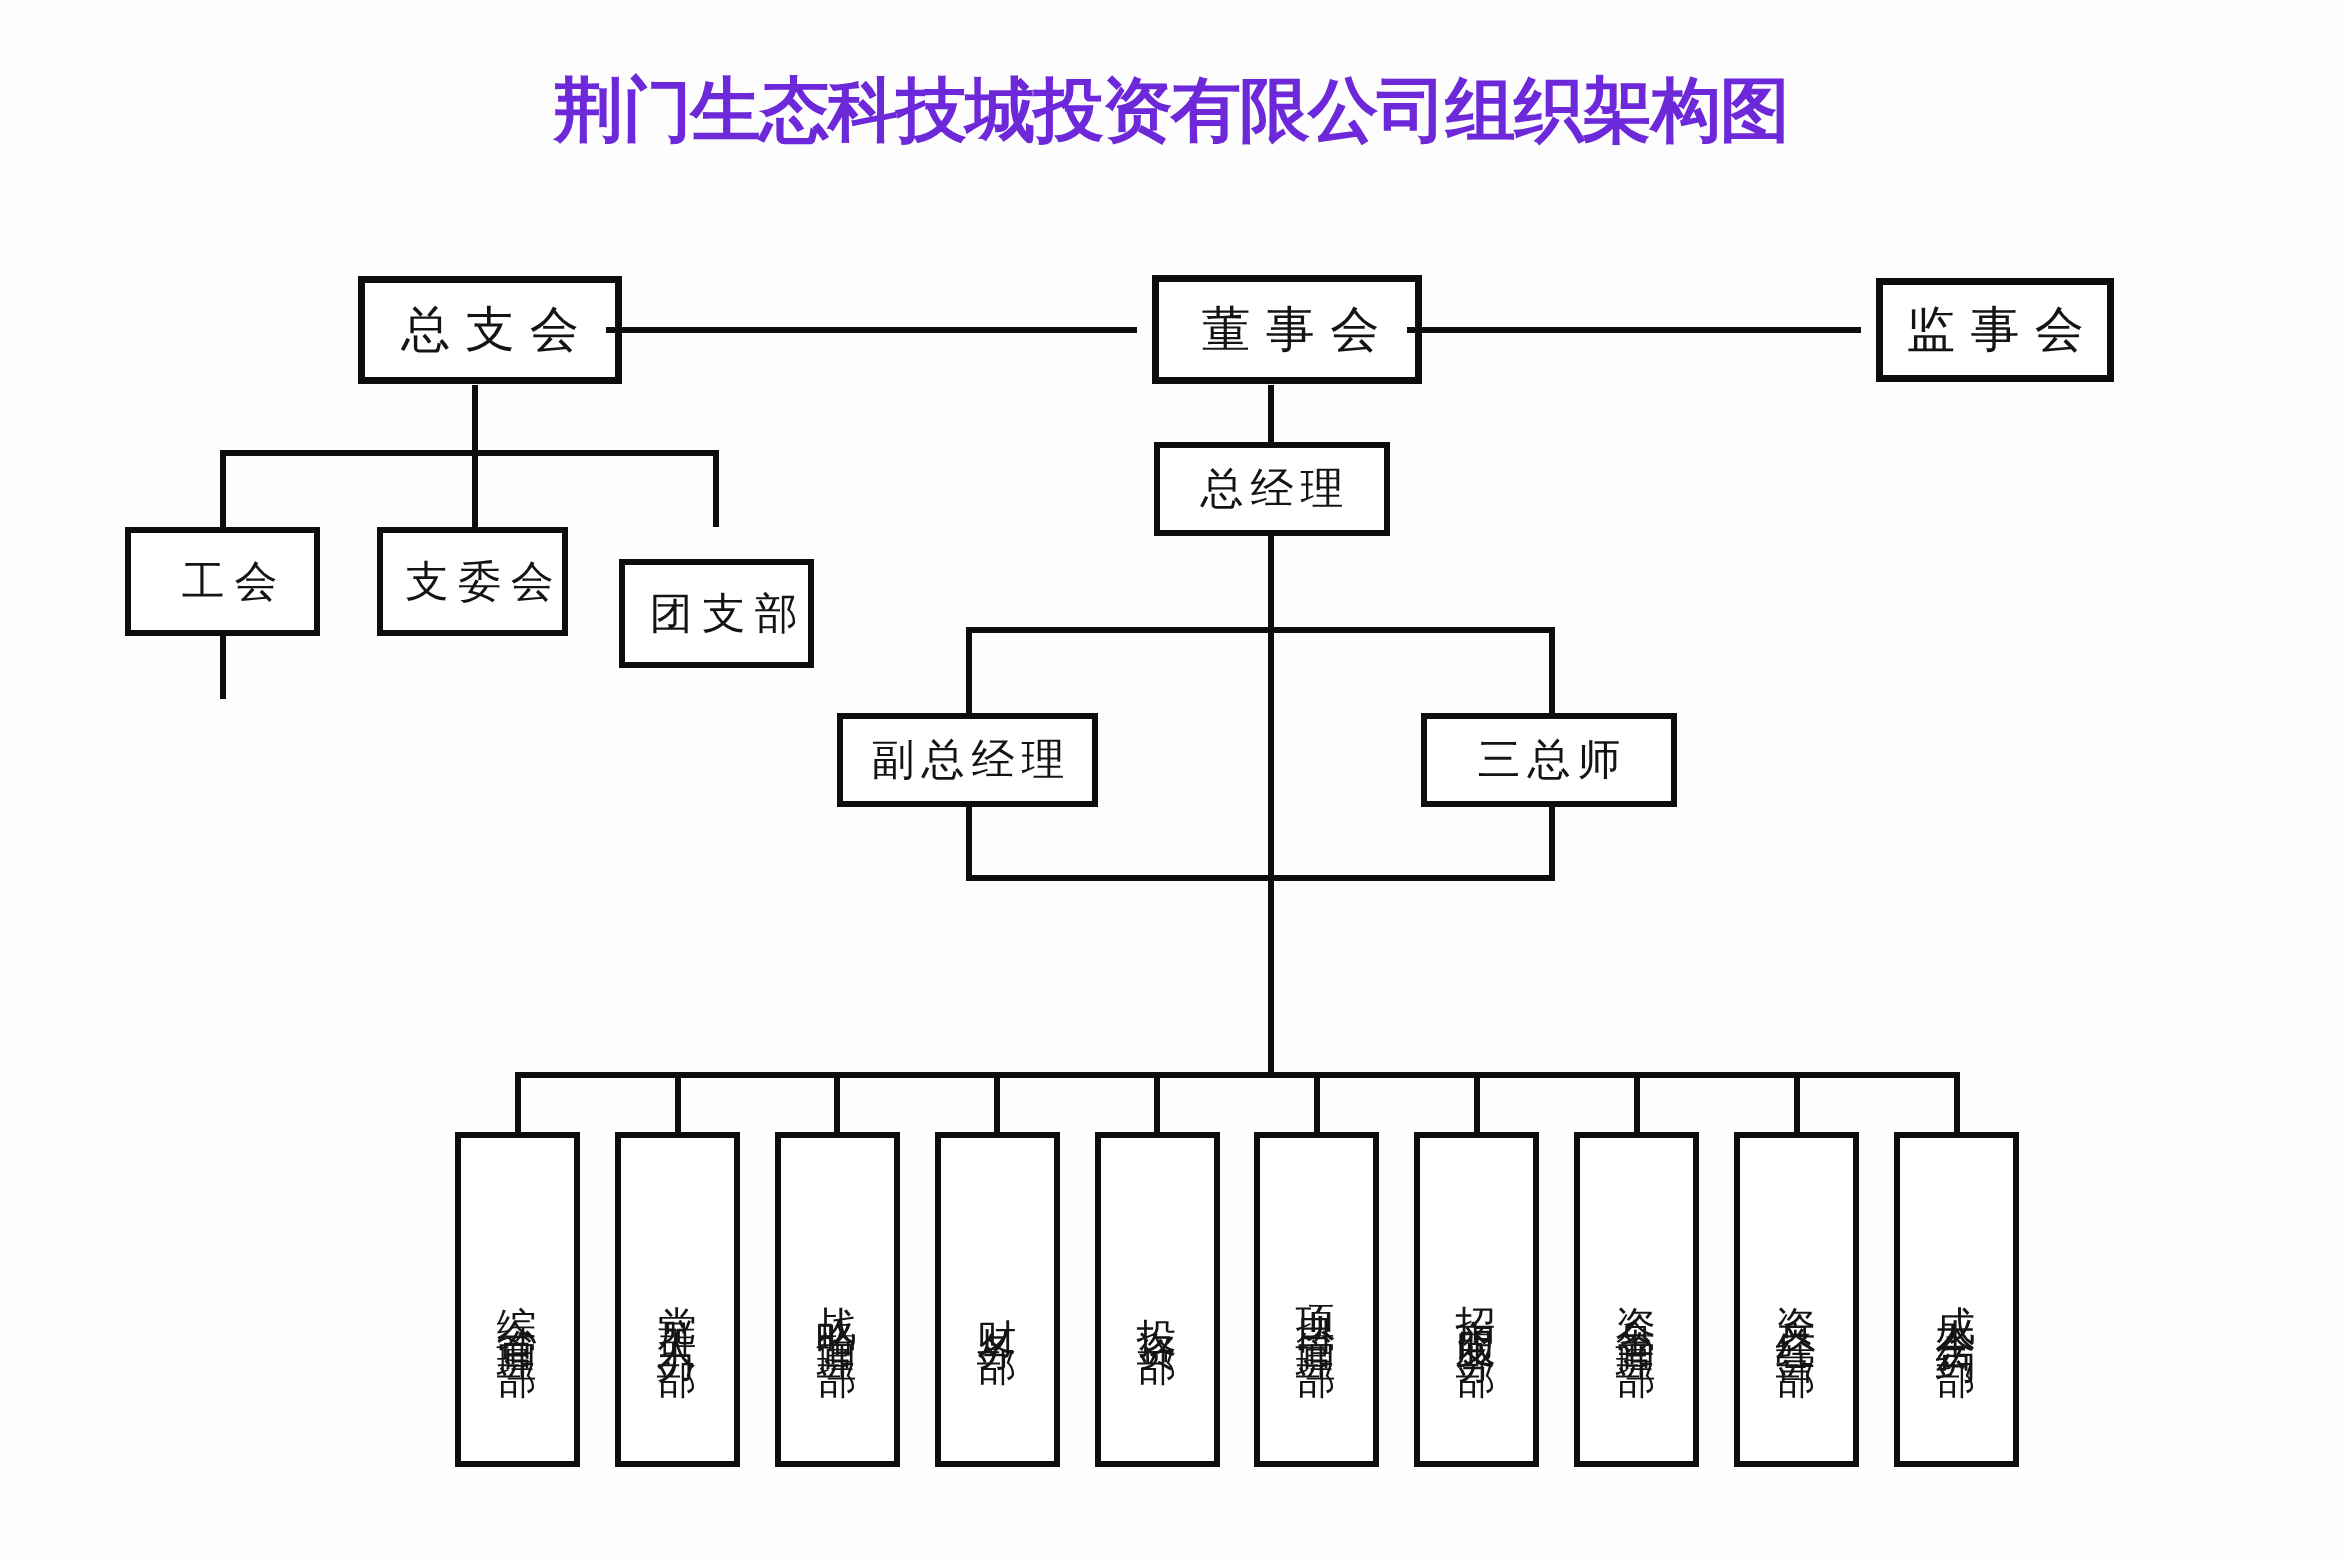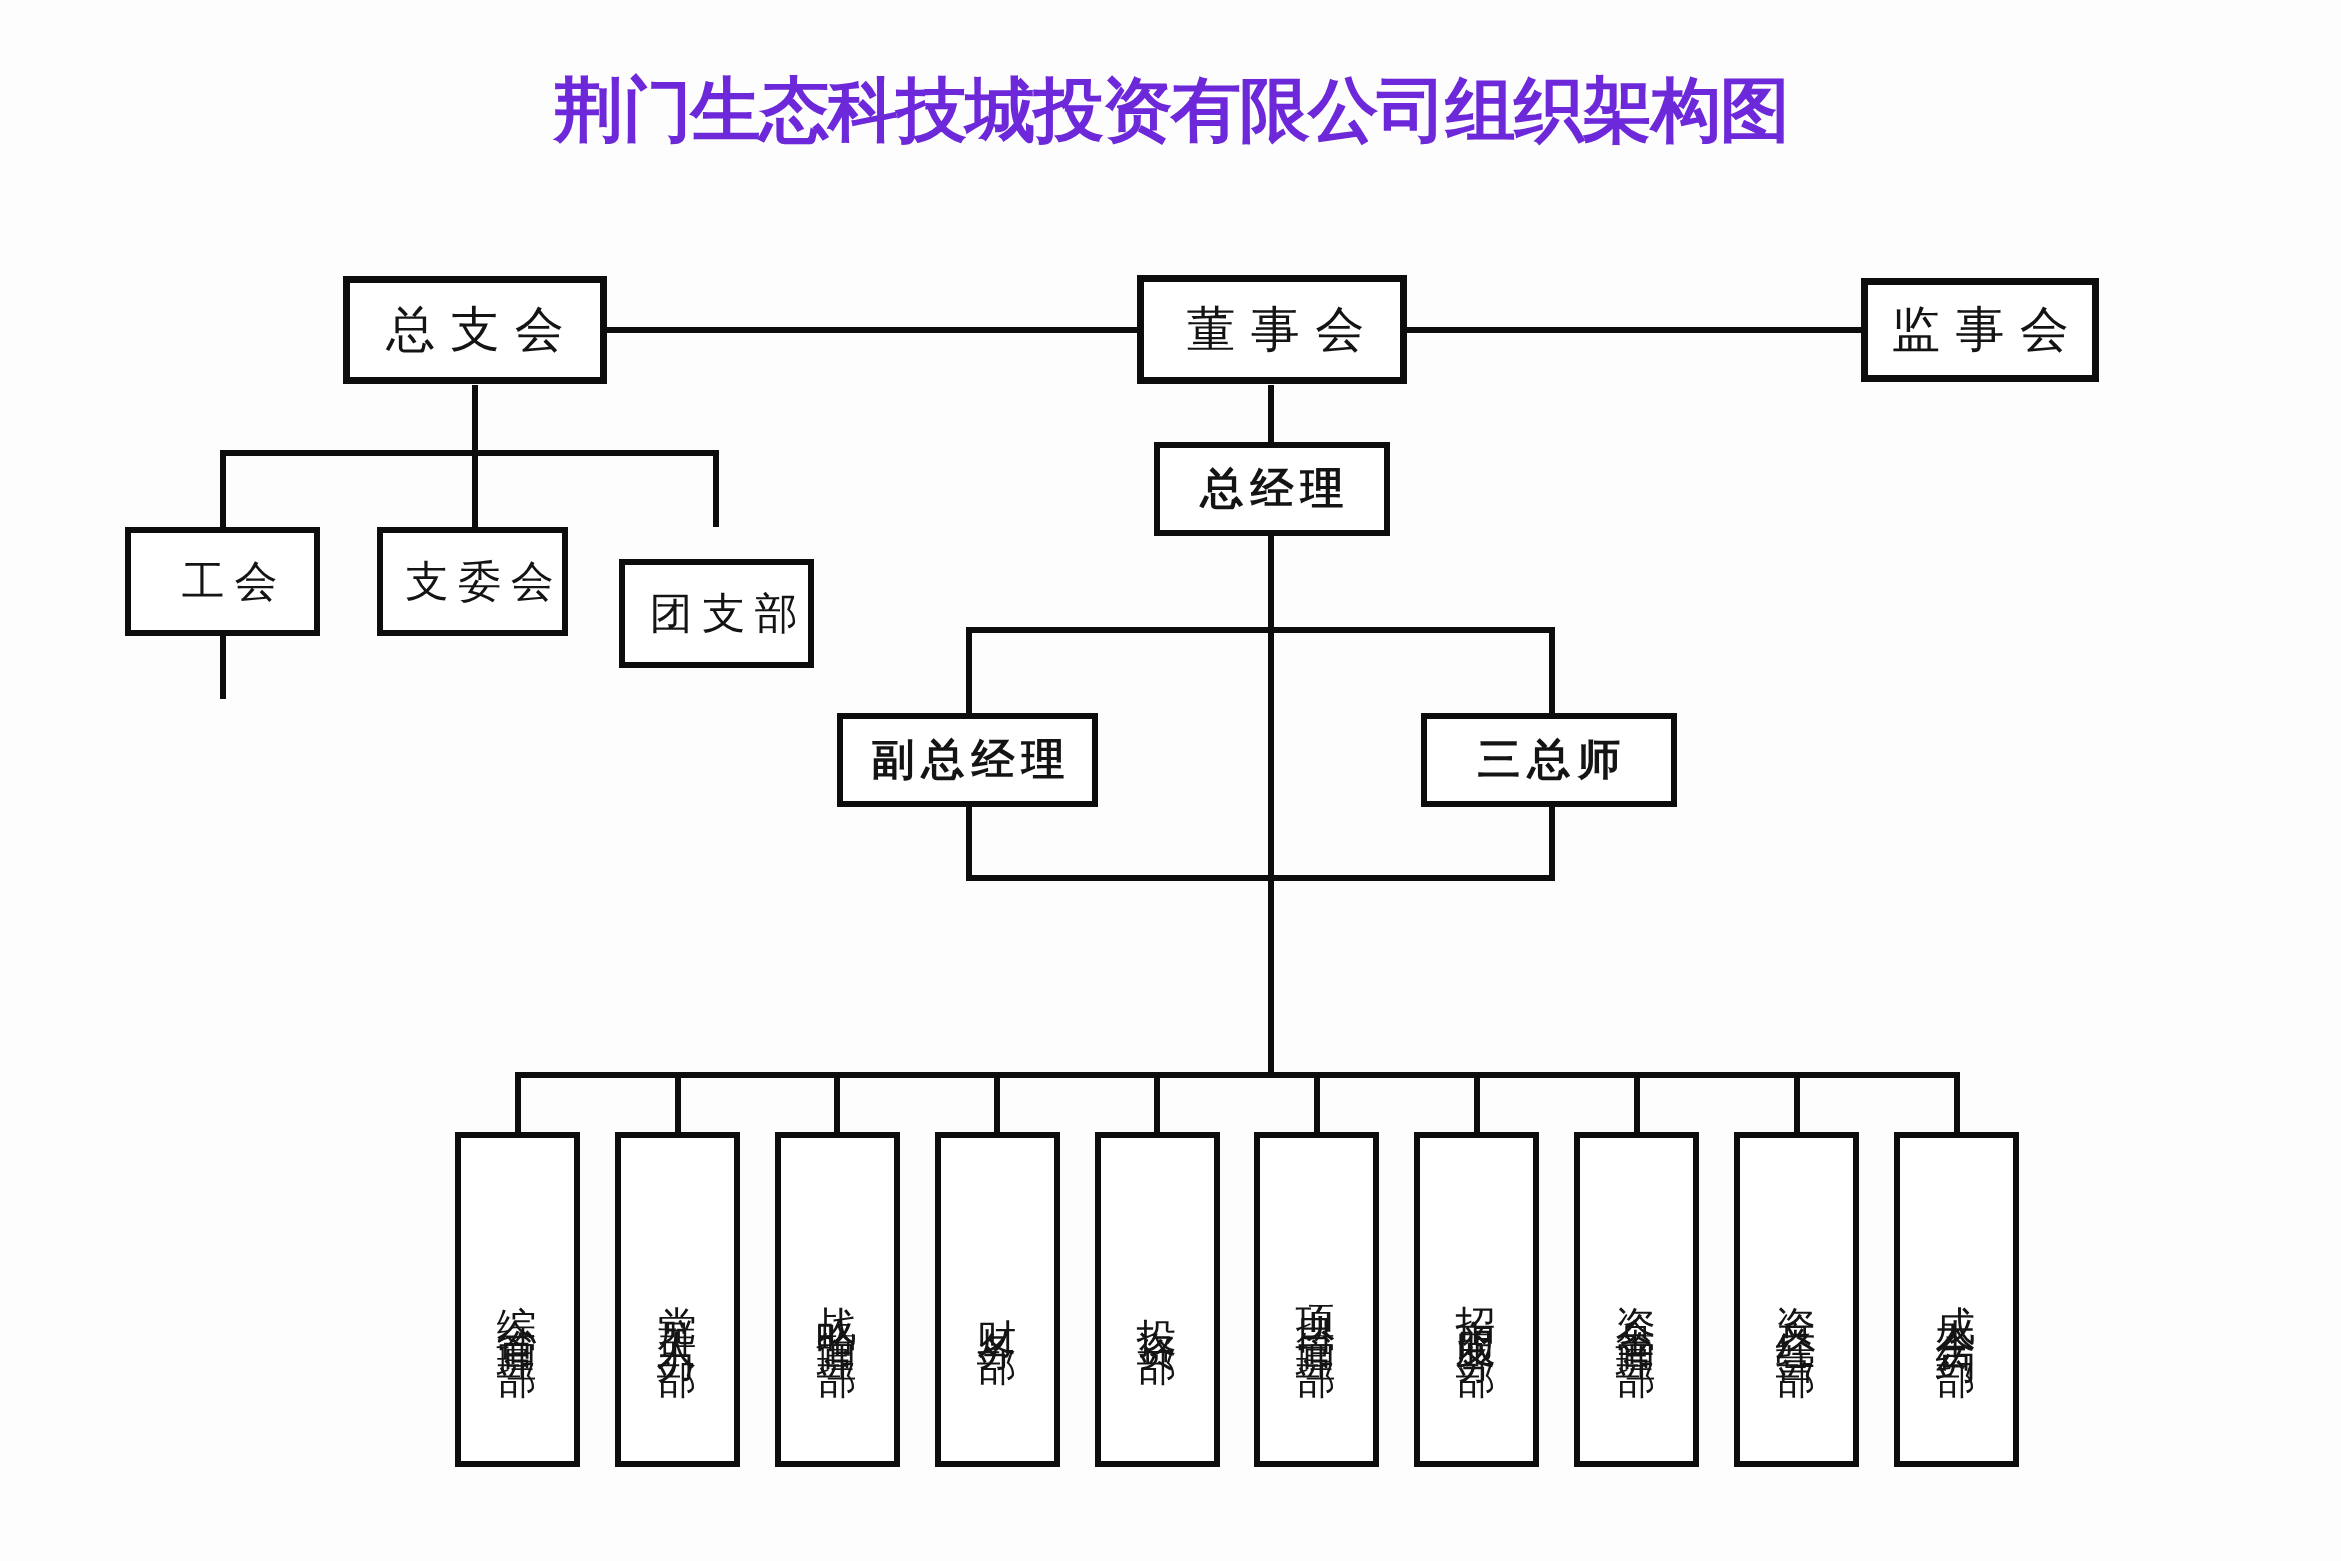--- a/index.html
+++ b/index.html
@@ -15,23 +15,23 @@
     text-align: center; font-size: 70px; font-weight: bold;
     letter-spacing: -1.4px; white-space: nowrap; color: #6d28d9;
   }
 
   .box {
     position: absolute; box-sizing: border-box;
     border: 6.3px solid #0d0d0d; background: #ffffff;
     display: flex; align-items: center; justify-content: center;
     font-weight: normal; color: #141414; white-space: nowrap;
   }
-  .lv1 { border-width: 7px; font-size: 49px; letter-spacing: 15.3px; padding-left: 15.3px; }
+  .lv1 { border-width: 7px; font-size: 49px; letter-spacing: 15.3px; padding-left: 15.3px; margin-left: 15px; }
   .lv2 { border-width: 6.3px; font-size: 43px; letter-spacing: 9.7px; padding-left: 24px; }
-  .mgr { border-width: 6.3px; font-size: 43px; letter-spacing: 7px; padding-left: 7px; font-weight: bold; }
+  .mgr { border-width: 6.3px; font-size: 43px; letter-spacing: 7px; padding-left: 7px; }
   .dept {
     border-width: 6.3px; font-size: 40px;
     writing-mode: vertical-rl; text-orientation: upright;
     letter-spacing: 0.32em; padding-top: 0.32em;
   }
 
   .line { position: absolute; background: #0d0d0d; }
 
   
   #n-zongzhihui   { left: 343px;  top: 276px;  width: 264px; height: 108px; }

